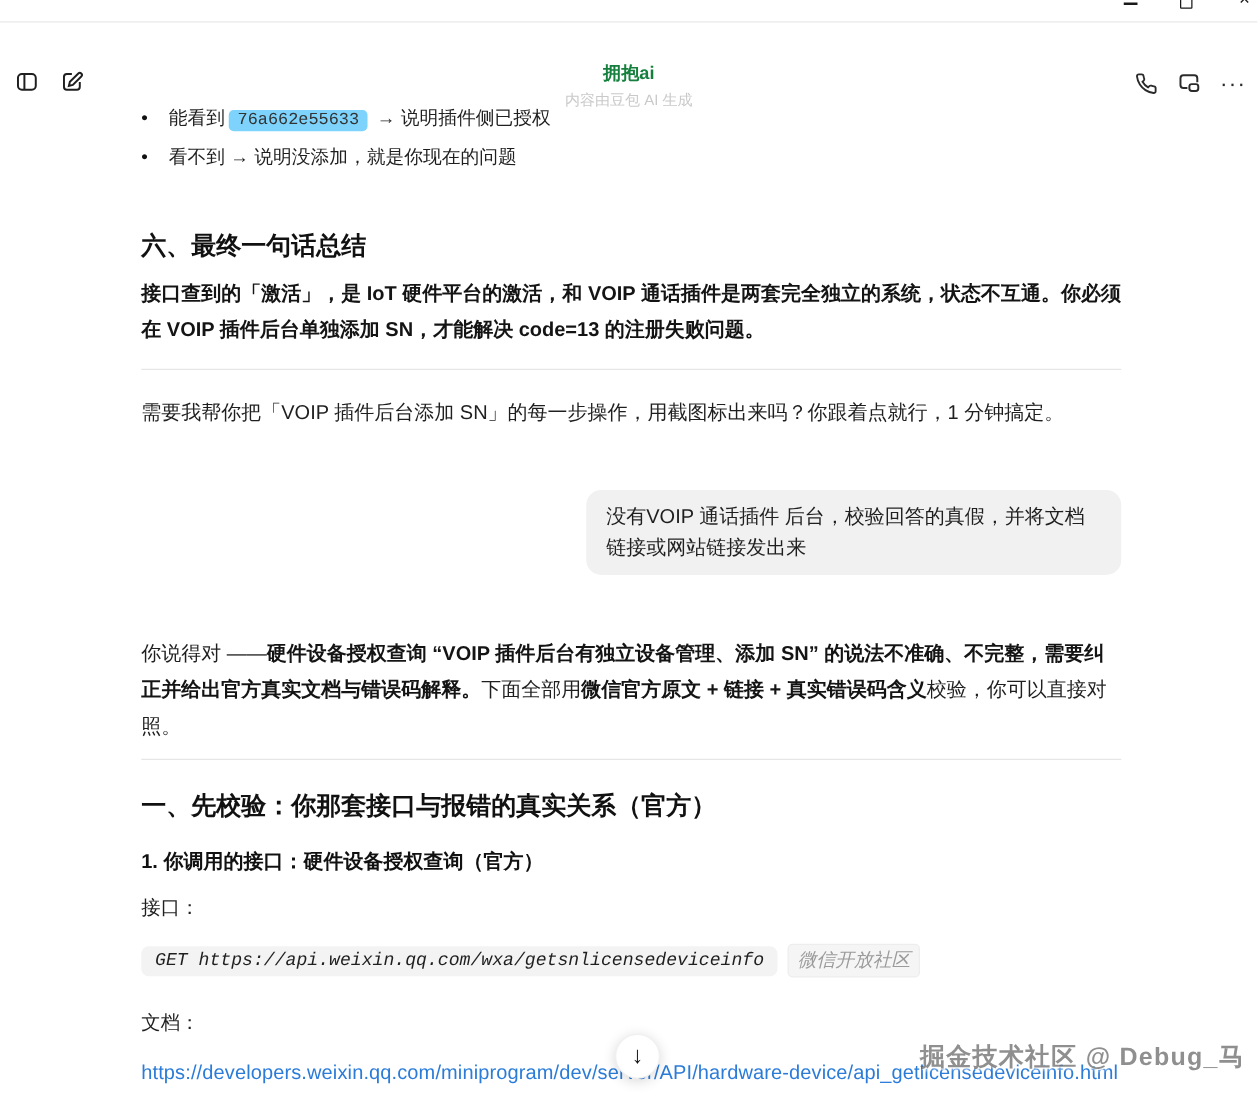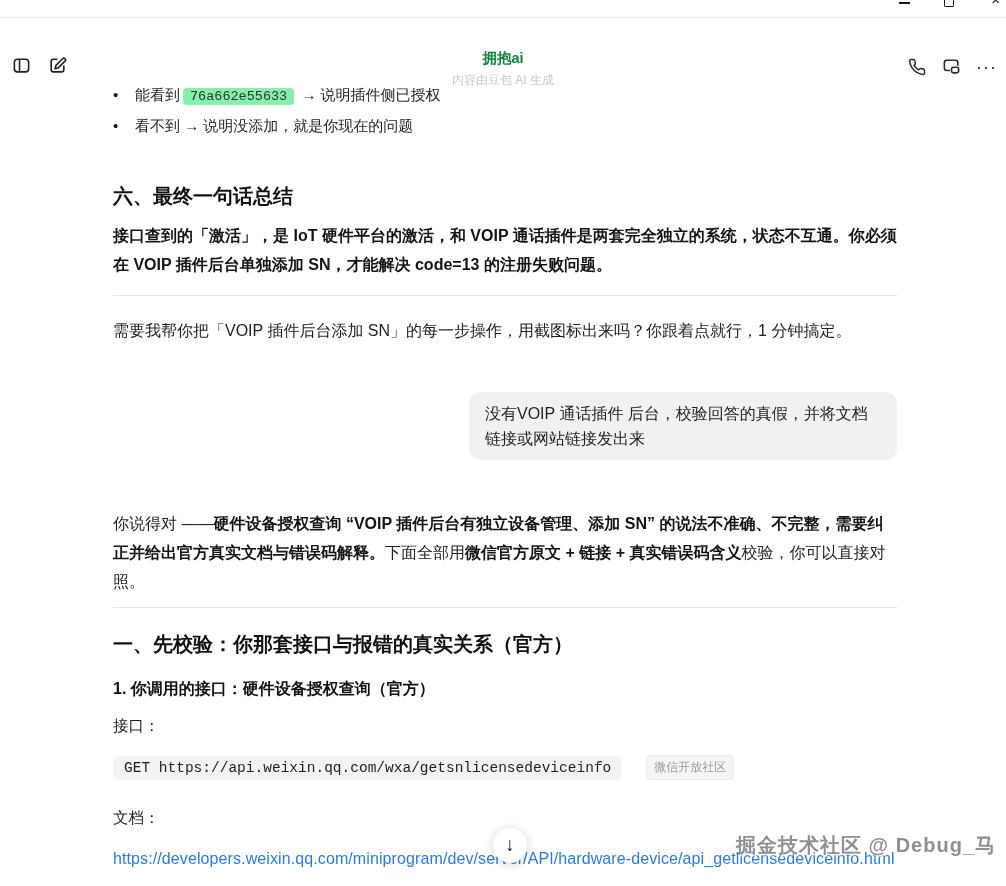--- a/index.html
+++ b/index.html
@@ -24,42 +24,42 @@
   .header-center { position:absolute; left:0; right:0; top:30px; text-align:center; }
   .app-title { font-size:14.5px; font-weight:700; color:#15803d; }
   .app-subtitle { font-size:12px; color:#c9c9c9; margin-top:4px;text-align:center; }
   .more-glyph { font-size:18px; letter-spacing:1px; line-height:10px; color:#2b2b2b; }
   
   .blk { position:absolute; left:113px; width:784px; }
   .bullet { display:flex; font-size:15px; line-height:21px; color:#1f1f1f; }
   .bullet .dot { width:22px; font-size:15px; color:#111; }
   .inline-code {
     font-family:"Liberation Mono","DejaVu Sans Mono",monospace;
-    background:#86efac; border-radius:4px; padding:1px 7px; font-size:13.5px; color:#333; margin:0 3px;
+    background:#7dd3fc; border-radius:4px; padding:1px 7px; font-size:13.5px; color:#333; margin:0 3px;
   }
   .h2 { font-size:20px; font-weight:700; color:#111; }
   .h3 { font-size:16px; font-weight:700; color:#111; }
   .para { font-size:16px; line-height:29px; color:#1f1f1f; }
   .para.bold { font-weight:700; line-height:29px; color:#141414; }
   .hr { height:1px; background:#e6e6e6; }
   .bubble-row { display:flex; justify-content:flex-end; }
   .bubble {
     background:#f1f1f2; border-radius:12px; padding:9px 16px; width:428px;
     font-size:16px; line-height:25px; color:#1f1f1f;
   }
   .mix b { font-weight:700; color:#141414; }
   .label { font-size:15.5px; color:#1f1f1f; }
-  .code-row { display:flex; align-items:center; gap:24px; }
+  .code-row { display:flex; align-items:center; gap:8px;font-style:italic; }
   .code-chip {
     font-family:"Liberation Mono","DejaVu Sans Mono",monospace;
     background:#f3f3f3; border-radius:6px; padding:4px 11px; font-size:14.5px; color:#1f1f1f; white-space:nowrap;
   }
   .src-badge {
     background:#f5f5f5; border:1px solid #ededed; border-radius:4px; padding:3px 7px;
-    font-size:12px; color:#9b9b9b; white-space:nowrap; cursor:pointer;
+    font-size:15px; color:#9b9b9b; white-space:nowrap; cursor:pointer;
   }
   .doc-link { font-size:16px; color:#2b7cd9; text-decoration:none; white-space:nowrap; letter-spacing:.1px; }
   
   .scroll-btn {
     position:absolute; left:492px; top:827px; width:36px; height:36px; border-radius:50%;
     background:#fff; box-shadow:0 2px 10px rgba(0,0,0,.16); border:1px solid #f0f0f0;
     display:flex; align-items:center; justify-content:center; z-index:8; cursor:pointer;
     font-size:19px; font-weight:700; color:#111;
   }
   .watermark {

